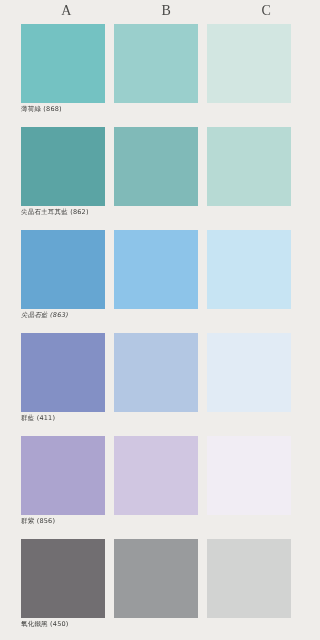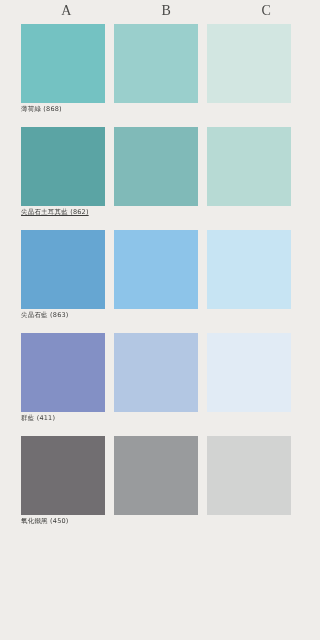--- a/index.html
+++ b/index.html
@@ -102,41 +102,49 @@
       </div>
       <div class="row-label" style="color: rgb(61, 61, 59);">薄荷綠 (868)</div>
     </div>
 
     <div class="swatch-row">
       <div class="row-swatches">
         <span class="swatch" style="background: rgb(91, 164, 164);"></span>
         <span class="swatch" style="background: rgb(128, 186, 184);"></span>
         <span class="swatch" style="background: rgb(183, 218, 212);"></span>
       </div>
-      <div class="row-label" style="color: rgb(61, 61, 59); text-decoration: underline;">尖晶石土耳其藍 (862)</div>
+      <div class="row-label" style="color: rgb(61, 61, 59);">尖晶石土耳其藍 (862)</div>
     </div>
 
     <div class="swatch-row">
       <div class="row-swatches">
         <span class="swatch" style="background: rgb(102, 166, 210);"></span>
         <span class="swatch" style="background: rgb(141, 196, 233);"></span>
         <span class="swatch" style="background: rgb(199, 228, 243);"></span>
       </div>
-      <div class="row-label" style="color: rgb(61, 61, 59);">尖晶石藍 (863)</div>
+      <div class="row-label" style="color: rgb(61, 61, 59); font-style: italic;">尖晶石藍 (863)</div>
     </div>
 
     <div class="swatch-row">
       <div class="row-swatches">
         <span class="swatch" style="background: rgb(131, 144, 197);"></span>
         <span class="swatch" style="background: rgb(179, 199, 227);"></span>
         <span class="swatch" style="background: rgb(225, 235, 245);"></span>
       </div>
       <div class="row-label" style="color: rgb(61, 61, 59);">群藍 (411)</div>
     </div>
 
+    <div class="swatch-row">
+      <div class="row-swatches">
+        <span class="swatch" style="background: rgb(172, 164, 207);"></span>
+        <span class="swatch" style="background: rgb(208, 198, 225);"></span>
+        <span class="swatch" style="background: rgb(241, 237, 244);"></span>
+      </div>
+      <div class="row-label" style="color: rgb(61, 61, 59);">群紫 (856)</div>
+    </div>
 
     <div class="swatch-row">
       <div class="row-swatches">
         <span class="swatch" style="background: rgb(113, 110, 113);"></span>
         <span class="swatch" style="background: rgb(153, 155, 157);"></span>
         <span class="swatch" style="background: rgb(210, 211, 210);"></span>
       </div>
       <div class="row-label" style="color: rgb(61, 61, 59);">氧化鐵黑 (450)</div>
     </div>
 

